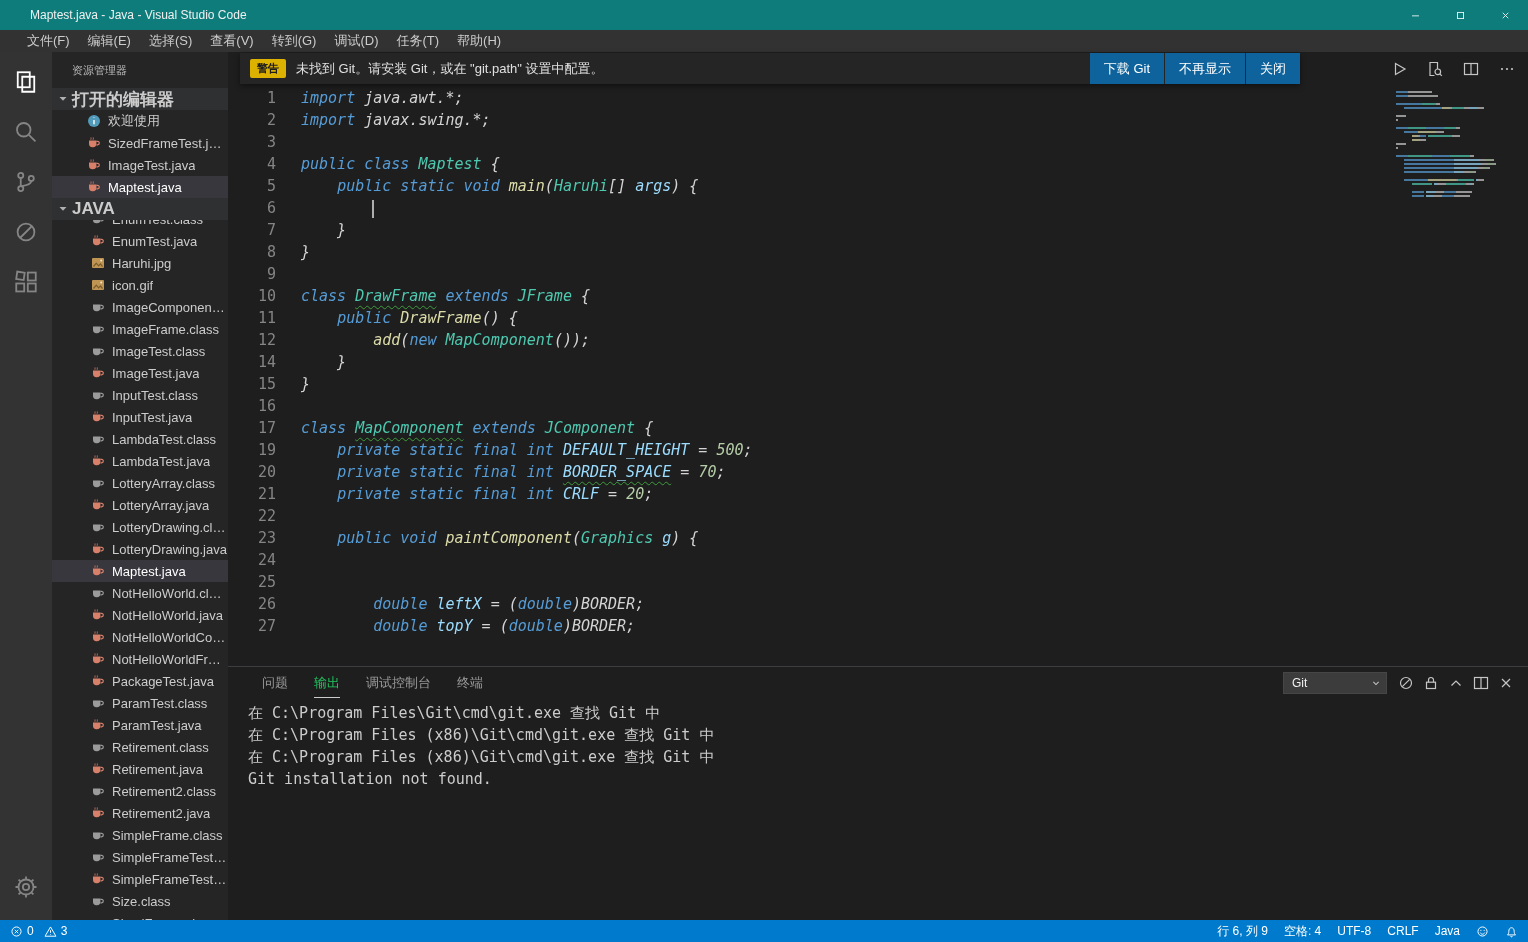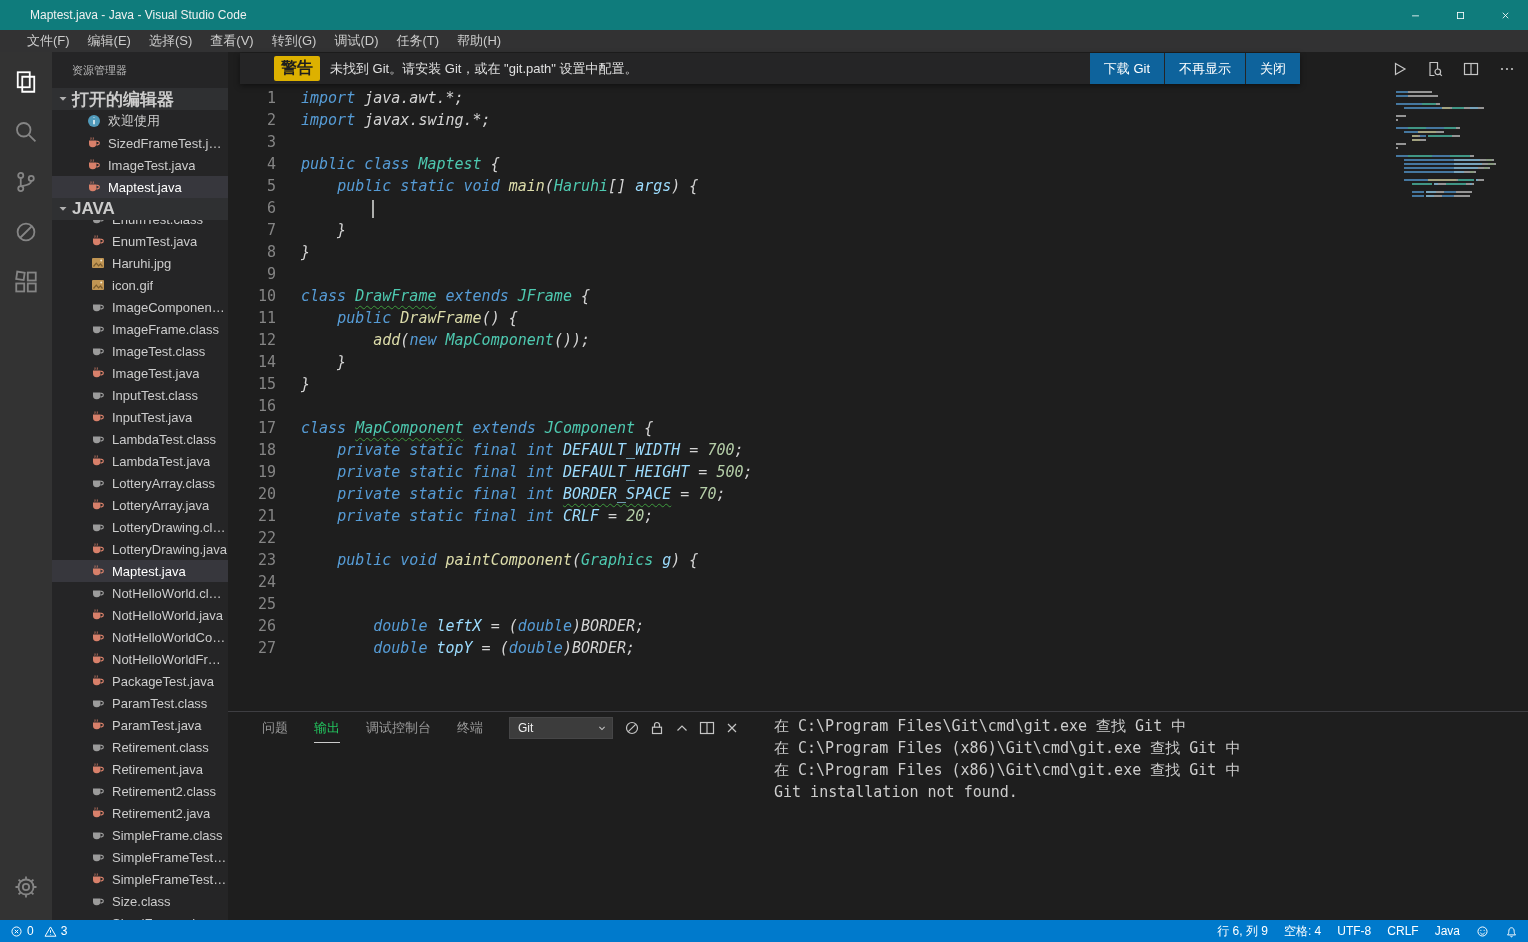--- a/index.html
+++ b/index.html
@@ -47,22 +47,22 @@
   .row .icon{margin-right:6px; flex:none;}
   .row-label{overflow:hidden; text-overflow:ellipsis;}
   .row.clipped{margin-top:-12px;}
   #folder-list{overflow:hidden; flex:1;}
 
   
   .editor-col{flex:1; min-width:0; display:flex; flex-direction:column; background:var(--editor_bg);}
   .editor-top{height:33px; display:flex; align-items:flex-start; padding-top:1px; flex:none;}
   .notification{margin-left:12px; width:1060px; height:31px; background:#252526; display:flex; align-items:center;
     padding-left:10px; box-shadow:0 2px 6px rgba(0,0,0,.45); flex:none;}
-  .notif-badge{background:var(--warning_badge); color:#1e1e1e; font-size:16px; font-weight:bold;
-    padding:2px 7px; border-radius:2px; flex:none;margin-left:24px;}
+  .notif-badge{background:var(--warning_badge); color:#1e1e1e; font-size:11px; font-weight:bold;
+    padding:2px 7px; border-radius:2px; flex:none;}
   .notif-msg{font-size:13px; color:#e0e0e0; margin-left:10px; white-space:nowrap; overflow:hidden;}
   .notif-actions{margin-left:auto; display:flex; height:100%; flex:none;}
   .notif-btn{background:var(--action_button); border:none; color:#ffffff; font-size:13px; padding:0 14px;
     margin-left:1px; cursor:pointer; height:100%; font-family:inherit;}
   .editor-actions{flex:1; display:flex; justify-content:flex-end; align-items:center; padding-right:8px; gap:10px; height:31px;}
   .ea-item{width:26px; height:26px; display:flex; align-items:center; justify-content:center; color:#c5c5c5; cursor:pointer;}
 
   .editor-body{flex:1; position:relative; overflow:hidden; cursor:text;}
   #code{font-family:"DejaVu Sans Mono","Liberation Mono",monospace; font-size:15px; line-height:22px; padding-top:2px;}
   .code-line{display:flex; height:22px;}
@@ -71,21 +71,21 @@
   .tk-kw{color:#569cd6;} .tk-cls{color:#4ec9b0;} .tk-fn{color:#dcdcaa;}
   .tk-var{color:#9cdcfe;} .tk-num{color:#b5cea8;} .tk-pun{color:#d4d4d4;}
   .wavy{text-decoration:underline; text-decoration-style:wavy; text-decoration-color:#3e9b3e;
     text-decoration-thickness:1px; text-underline-offset:4px; text-decoration-skip-ink:none;}
   .cursor{display:inline-block; width:2px; height:18px; background:#aeafad; vertical-align:middle; margin-left:-1px;}
   #minimap{position:absolute; top:6px; right:10px; width:122px;}
   .mm-line{height:2px; margin-bottom:2px; display:flex;}
   .mm-line span{height:2px; display:block; opacity:.7; flex:none;}
 
   
-  .panel{height:209px; flex:none; border-top:1px solid #3e3e42; display:flex; flex-direction:row; background:var(--editor_bg);margin-top:8px;}
+  .panel{height:254px; flex:none; border-top:1px solid #3e3e42; display:flex; flex-direction:column; background:var(--editor_bg);margin-top:8px;}
   .panel-header{height:32px; flex:none; display:flex; align-items:center; padding-left:34px;}
   #panel-tabs{display:flex; height:100%;}
   .panel-tab{margin-right:26px; font-size:13px; color:#9a9a9a; height:31px; line-height:31px; cursor:pointer;}
   .panel-tab.active{color:#22c55e; border-bottom:1px solid #cccccc;}
   .panel-right{margin-left:auto; display:flex; align-items:center; padding-right:10px; gap:6px;}
   .channel-select{width:104px; height:22px; background:#3c3c3c; color:#f0f0f0; font-size:12px; display:flex;
     align-items:center; justify-content:space-between; padding:0 4px 0 8px; cursor:pointer; border:1px solid #464647;}
   .sel-arrow{color:#c5c5c5;} .sel-arrow svg{width:12px;height:12px;}
   .pa-item{width:25px; height:25px; display:flex; align-items:center; justify-content:center; color:#c5c5c5; cursor:pointer;}
   #panel-output{flex:1; padding:3px 0 0 20px; font-family:"DejaVu Sans Mono","Liberation Mono",monospace;
@@ -685,24 +685,20 @@
             <span class="ln">15</span>
             <span class="lc"><span class="tk-pun">}</span></span>
           </div>
           <div class="code-line">
             <span class="ln">16</span>
             <span class="lc"></span>
           </div>
           <div class="code-line">
             <span class="ln">17</span>
             <span class="lc"><span class="tk-kw">class </span><span class="tk-cls wavy">MapComponent</span><span class="tk-kw"> extends </span><span class="tk-cls">JComponent</span><span class="tk-pun"> {</span></span>
-          </div>
-          <div class="code-line">
-            <span class="ln">18</span>
-            <span class="lc"><span class="tk-pun">    </span><span class="tk-kw">private static final int </span><span class="tk-var">DEFAULT_WIDTH</span><span class="tk-pun"> = </span><span class="tk-num">700</span><span class="tk-pun">;</span></span>
           </div>
           <div class="code-line">
             <span class="ln">19</span>
             <span class="lc"><span class="tk-pun">    </span><span class="tk-kw">private static final int </span><span class="tk-var">DEFAULT_HEIGHT</span><span class="tk-pun"> = </span><span class="tk-num">500</span><span class="tk-pun">;</span></span>
           </div>
           <div class="code-line">
             <span class="ln">20</span>
             <span class="lc"><span class="tk-pun">    </span><span class="tk-kw">private static final int </span><span class="tk-var wavy">BORDER_SPACE</span><span class="tk-pun"> = </span><span class="tk-num">70</span><span class="tk-pun">;</span></span>
           </div>
           <div class="code-line">

